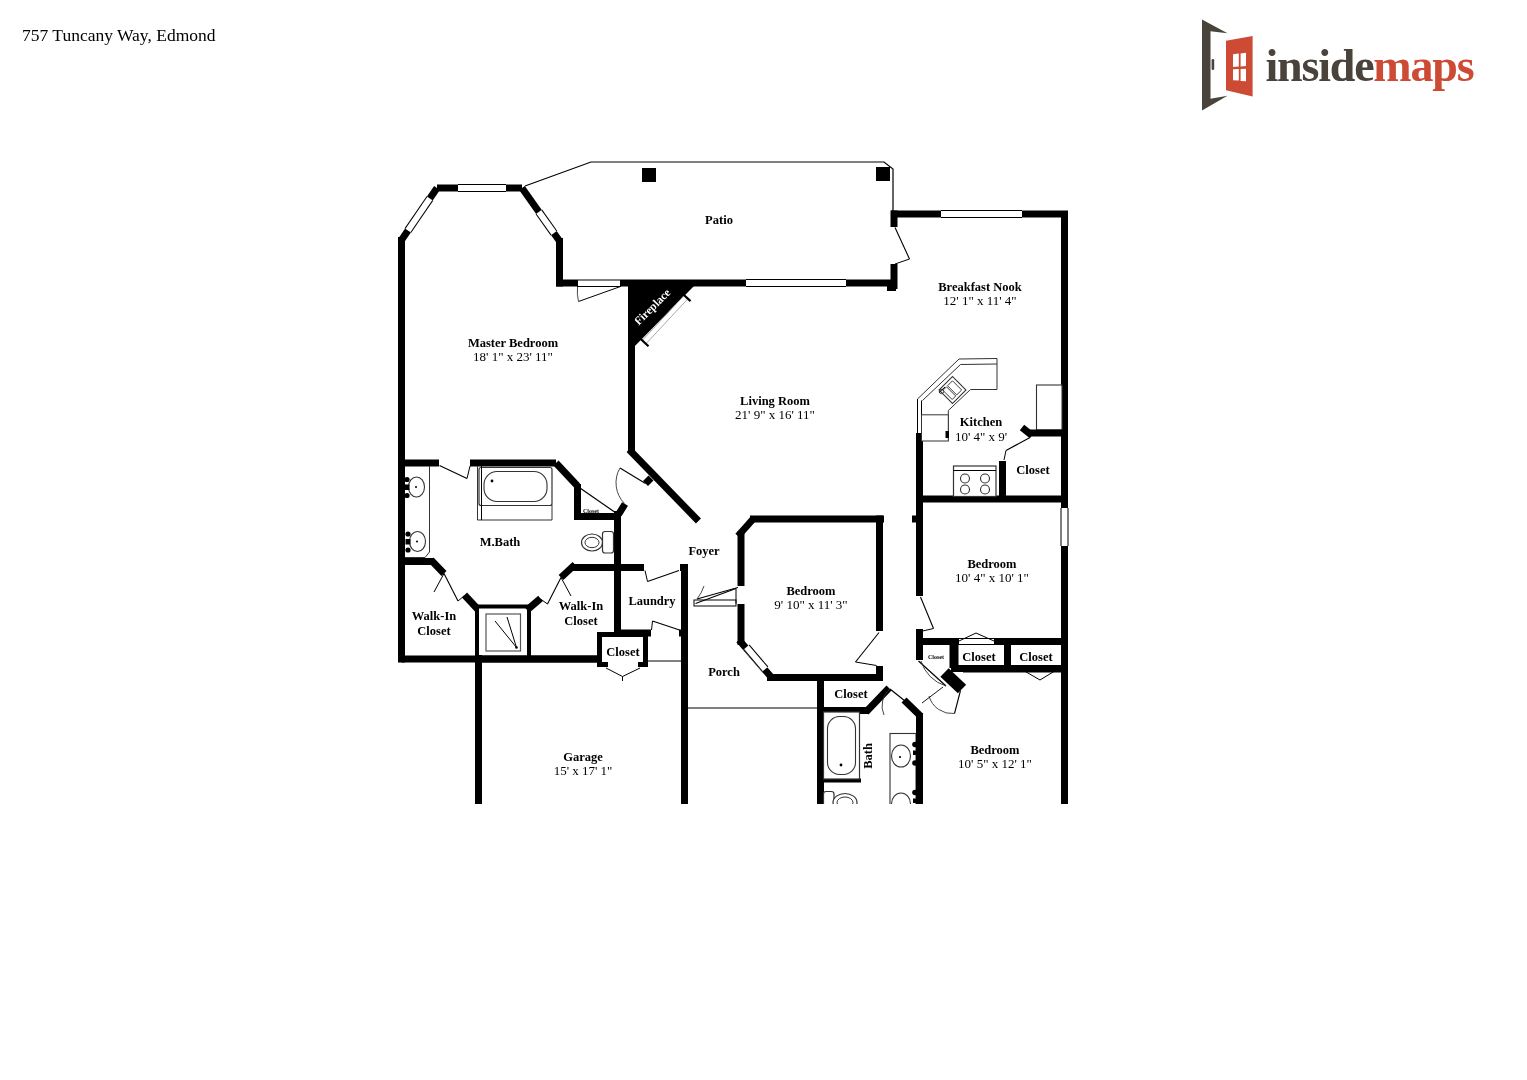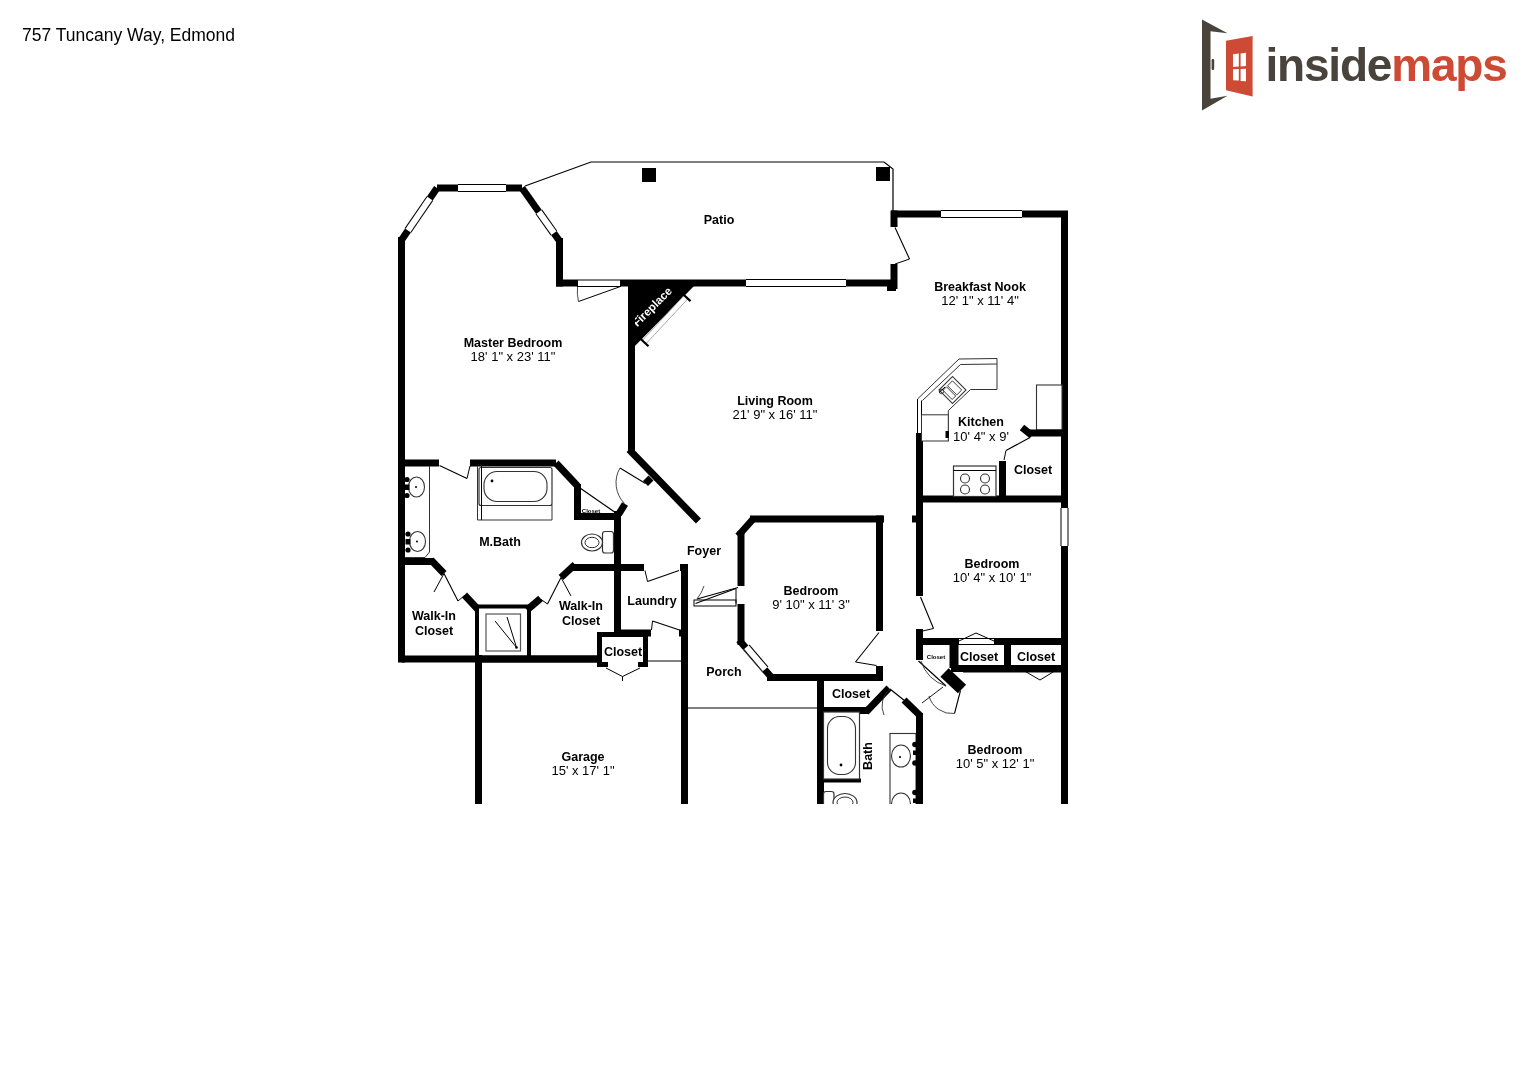--- a/index.html
+++ b/index.html
@@ -1,17 +1,17 @@
 <!DOCTYPE html>
 <html><head>
 <meta charset="utf-8">
 <style>
   html,body{margin:0;padding:0;background:#fff;}
   #page{position:relative;width:1527px;height:804px;background:#fff;overflow:hidden;
-        font-family:Liberation Sans, sans-serif;}
+        font-family:Liberation Serif, serif;}
   .abs{position:absolute;}
 </style>
 </head>
 <body>
 <div id="page">
 
 <div class="abs" style="left:22px;top:25px;font-size:17.5px;color:#000;">757 Tuncany Way, Edmond</div>
 
 <svg class="abs" style="left:1195px;top:12px;" width="320" height="100" viewBox="1195 12 320 100">
 

